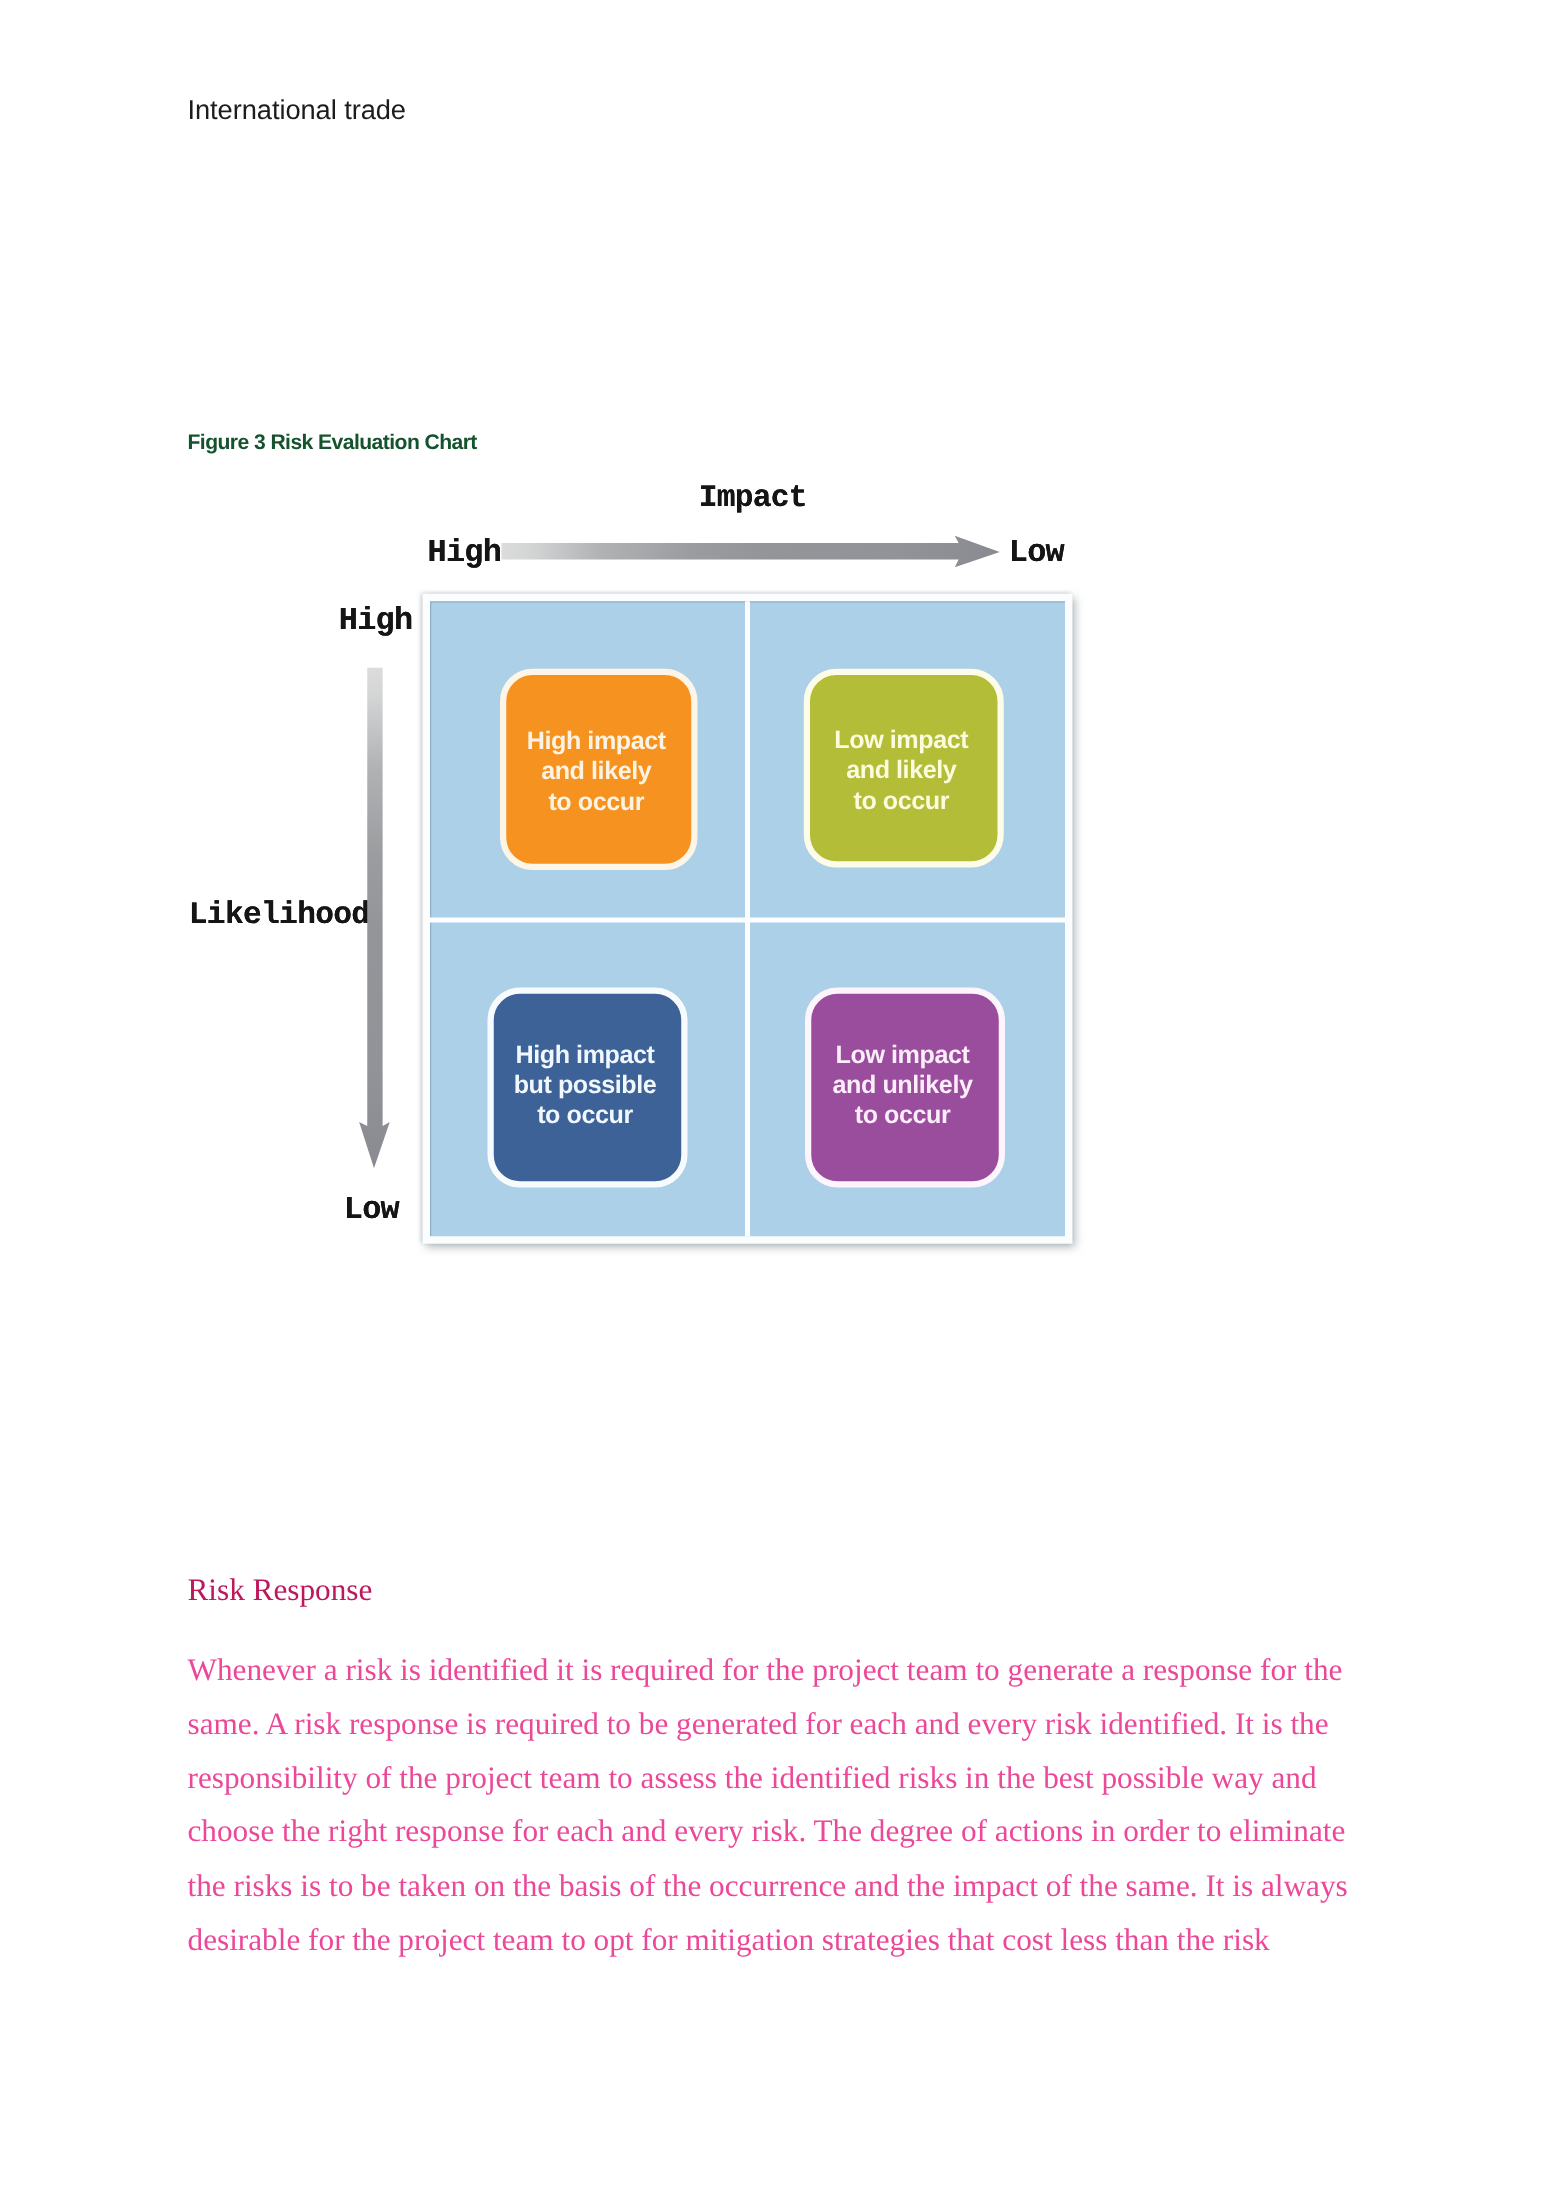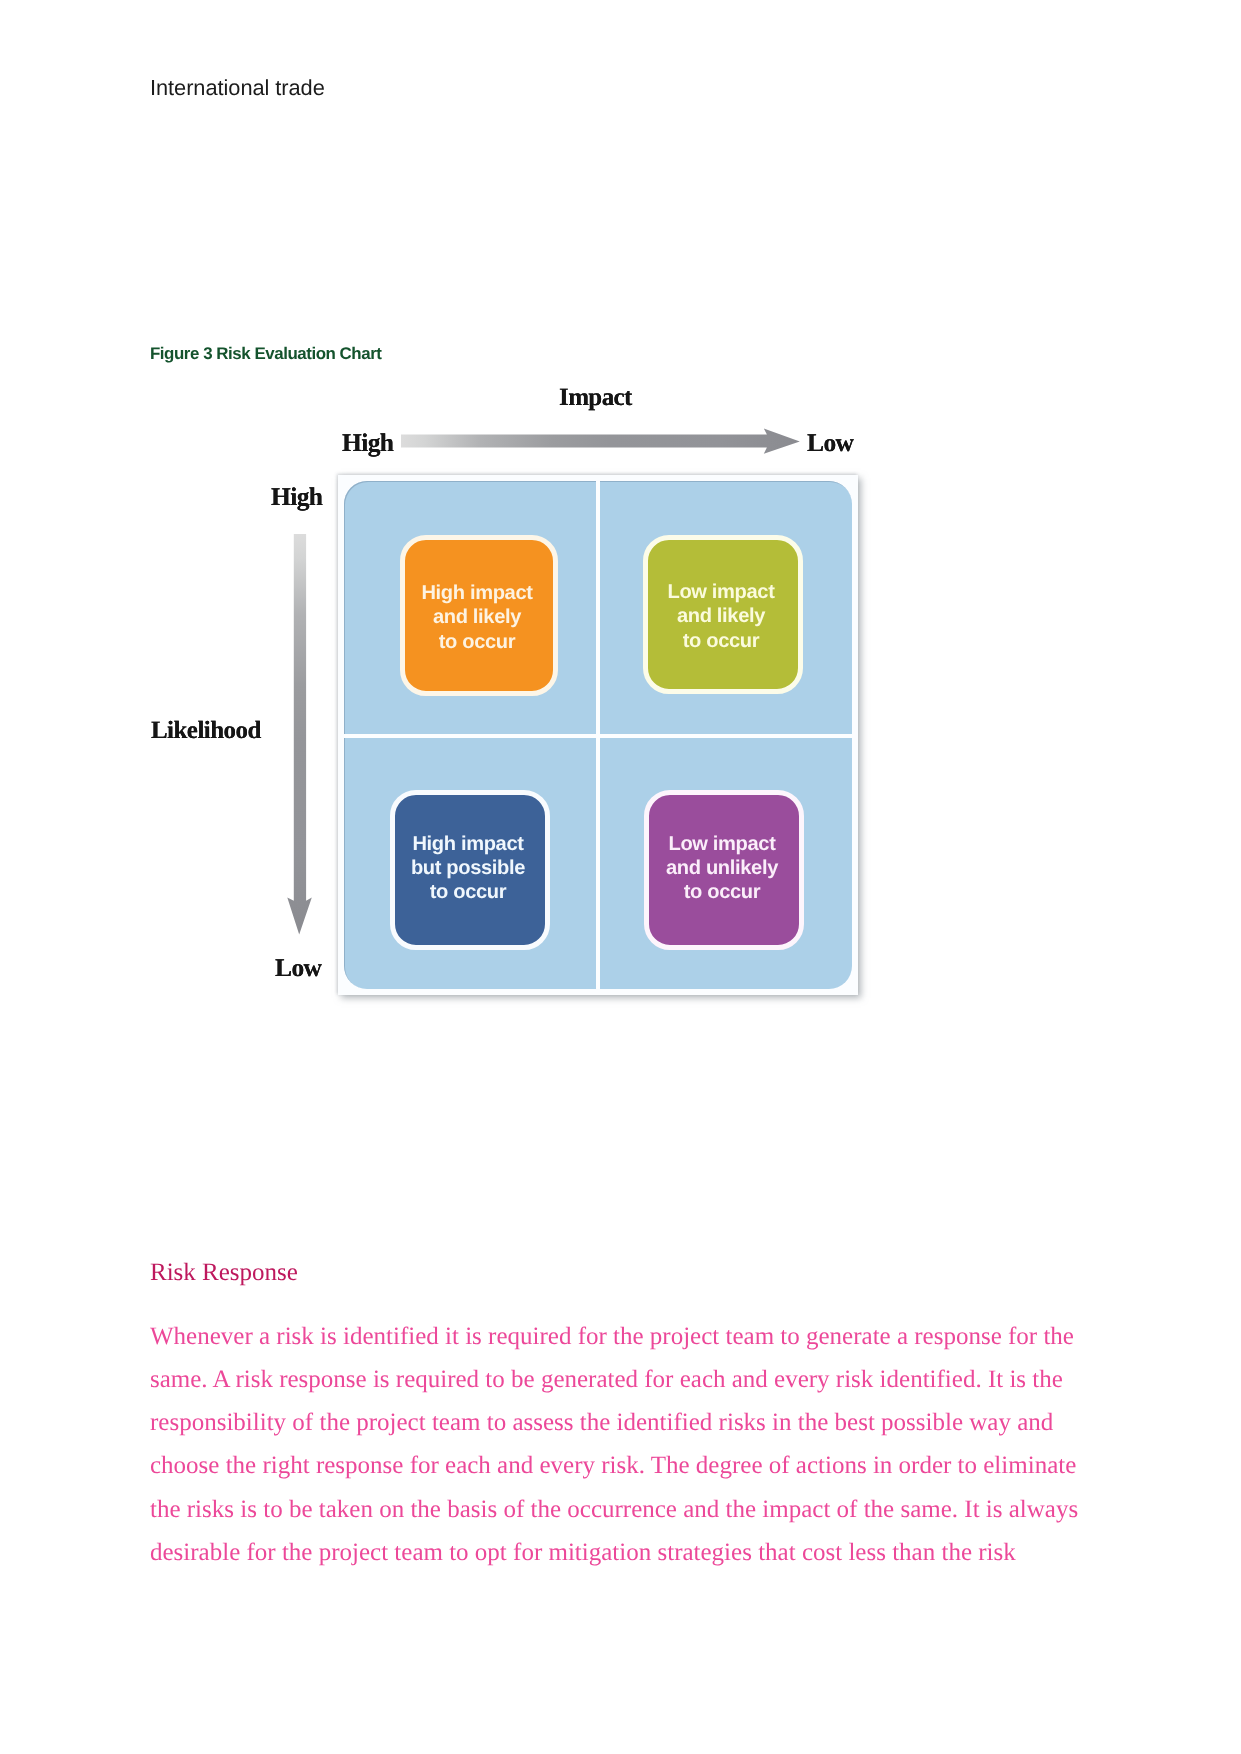--- a/index.html
+++ b/index.html
@@ -13,39 +13,39 @@
   .hdr{position:absolute;left:150px;top:75px;font-family:"Liberation Sans",sans-serif;
        font-size:21.8px;line-height:26px;color:#1c1c1c;letter-spacing:-0.05px;}
 
   
   .figcap{position:absolute;left:150px;top:343.5px;font-family:"Liberation Sans",sans-serif;
           font-weight:bold;font-size:16.9px;line-height:19px;color:#14532d;letter-spacing:-0.45px;}
 
   
   .chart{position:absolute;left:0;top:0;width:1241px;height:1754px;}
 
-  .lbl{position:absolute;font-family:Liberation Serif, serif;font-weight:bold;
+  .lbl{position:absolute;font-family:Liberation Mono, monospace;font-weight:bold;
        color:#151515;white-space:nowrap;filter:blur(0.3px);text-shadow:0 0 0.35px currentColor;}
 
   .impact-title{left:559px;top:383.5px;font-size:25px;letter-spacing:-0.6px;}
   .h-high{left:342px;top:427.5px;font-size:25.5px;letter-spacing:-0.6px;}
   .h-low{left:807px;top:427.5px;font-size:25.5px;letter-spacing:-0.6px;}
   .v-high{left:271px;top:481.5px;font-size:25.5px;letter-spacing:-0.6px;}
   .v-low{left:275px;top:952.5px;font-size:25.5px;letter-spacing:-0.6px;}
   .likelihood{left:151px;top:717px;font-size:25px;letter-spacing:-0.55px;}
 
   .harrow{position:absolute;left:401px;top:428px;width:399px;height:26px;filter:blur(0.35px);}
   .varrow{position:absolute;left:286px;top:534px;width:26px;height:401px;filter:blur(0.35px);}
 
   
   .grid{position:absolute;left:338px;top:475px;width:520px;height:520px;filter:blur(0.6px);
         background:#fbfdff;padding:6px;box-sizing:border-box;
         box-shadow:3px 3px 7px rgba(128,136,144,.60), -1px -1px 3px rgba(140,148,156,.40);}
   .grid-inner{position:relative;width:100%;height:100%;background:#acd0e8;
-              box-shadow:inset 1px 1px 0 rgba(120,150,175,.55);border-radius:23px;}
+              box-shadow:inset 1px 1px 0 rgba(120,150,175,.55);}
   .vdiv{position:absolute;left:50%;top:0;width:4.5px;height:100%;margin-left:-2.2px;background:#fcfeff;}
   .hdiv{position:absolute;top:50%;left:0;height:4.5px;width:100%;margin-top:-1.2px;background:#fcfeff;}
 
   .box{position:absolute;border-radius:26px;box-sizing:border-box;
        display:flex;align-items:center;justify-content:center;text-align:center;
        font-family:"Liberation Sans",sans-serif;font-weight:bold;font-size:20.1px;
        line-height:24.2px;letter-spacing:-0.35px;}
   .box-orange{left:56px;top:54px;width:158px;height:161px;background:#f59220;
               border:5.5px solid #fdf6e8;color:#fdf3e2;}
   .box-green{left:299px;top:54px;width:160px;height:159px;background:#b4bd38;

